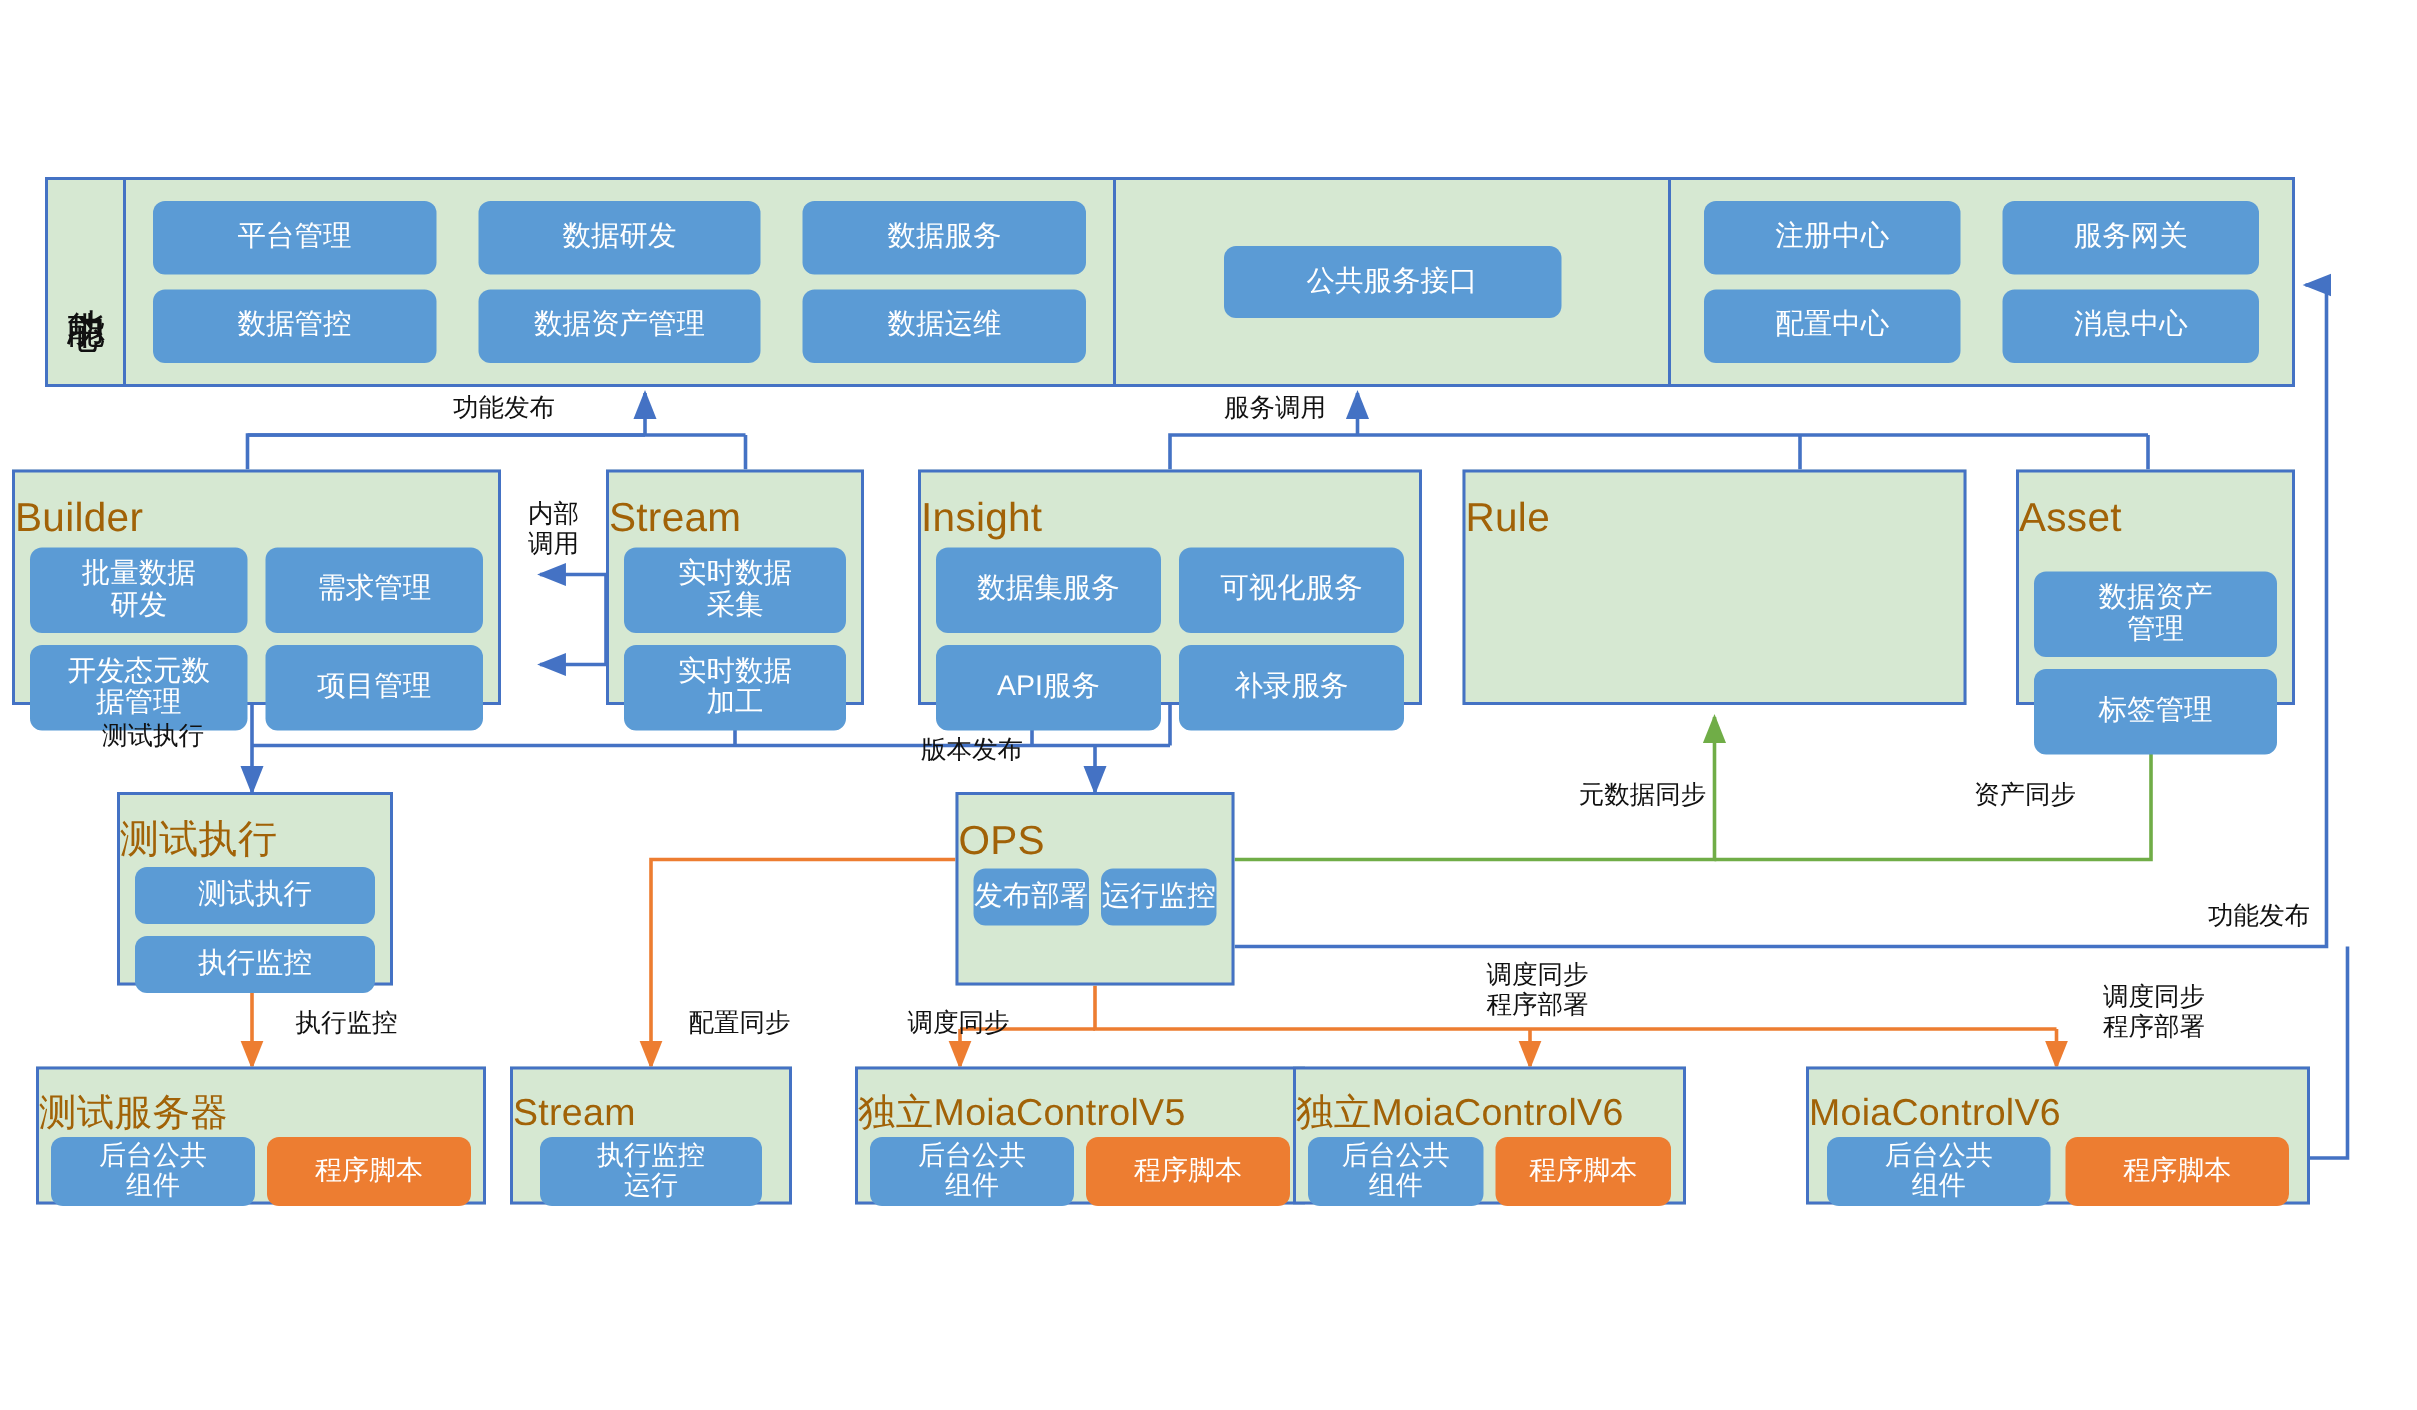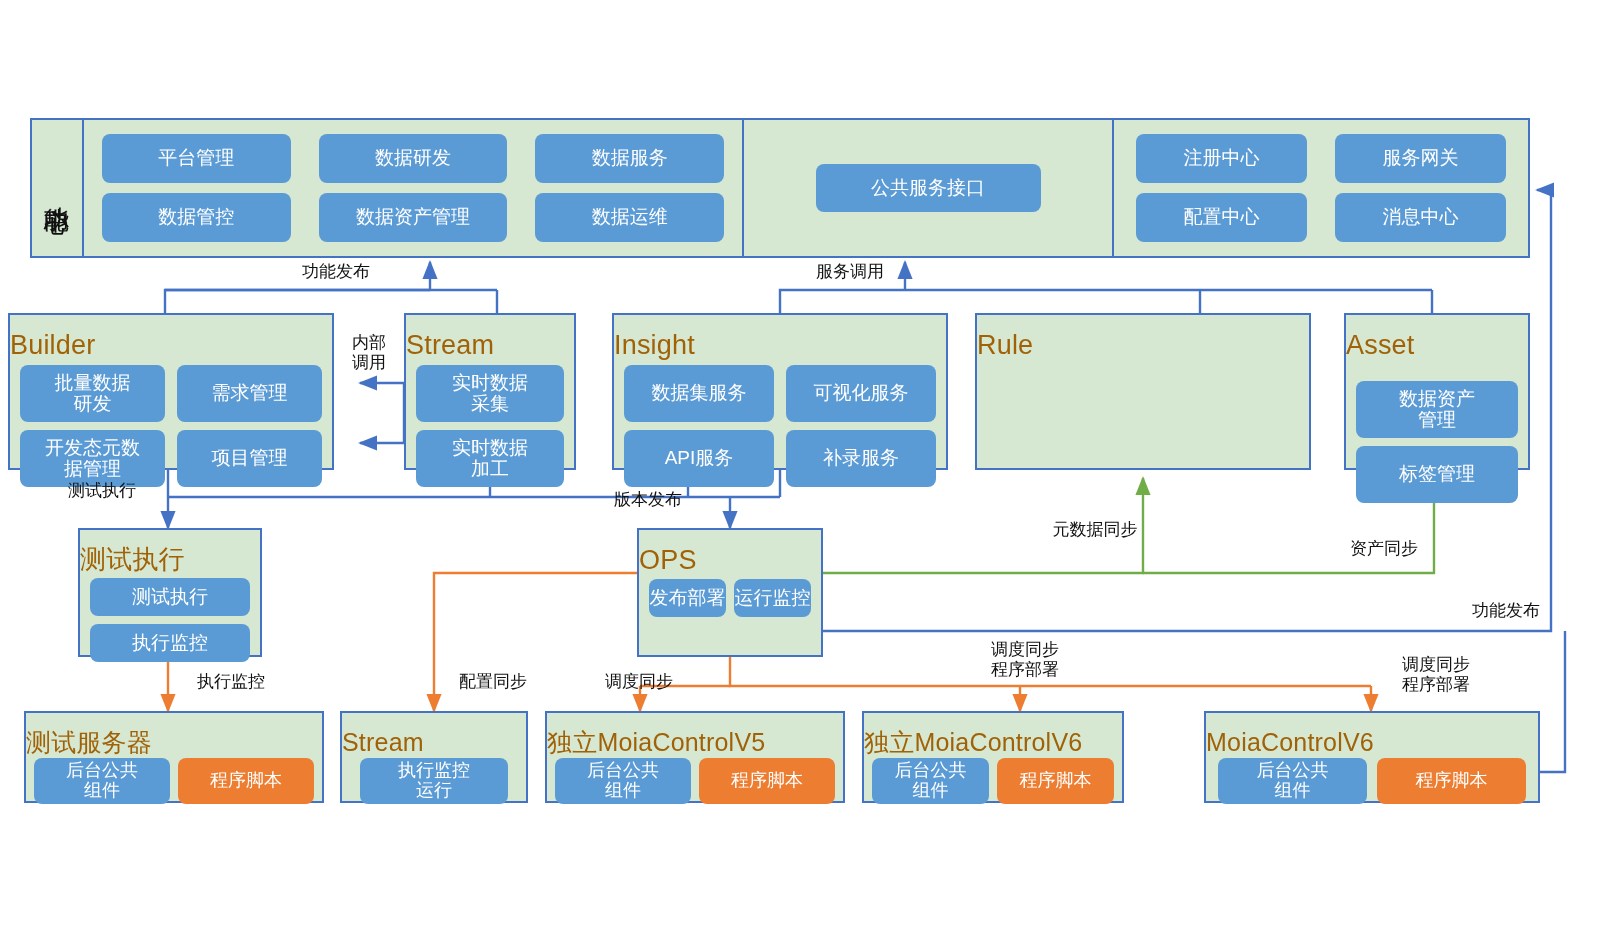--- a/index.html
+++ b/index.html
@@ -310,21 +310,21 @@
   </div>
 
   <div class="group" style="left:340px; top:711px; width:188px; height:92px;">
     <div class="group-title" style="font-size:25px;">Stream</div>
     <div class="mod-body" style="grid-template-columns:1fr; margin-top:3px; gap:8px; padding:0 18px;">
       <div class="chip-rel" style="height:46px; white-space:pre-line; font-size:18px;">执行监控
 运行</div>
     </div>
   </div>
 
-  <div class="group" style="left:545px; top:711px; width:300px; height:92px;">
+  <div class="group" style="left:570px; top:711px; width:300px; height:92px;">
     <div class="group-title cn" style="font-size:25px;">独立MoiaControlV5</div>
     <div class="mod-body" style="grid-template-columns:1fr 1fr; margin-top:3px; gap:8px; padding:0 8px;">
       <div class="chip-rel" style="height:46px; white-space:pre-line; font-size:18px;">后台公共
 组件</div>
       <div class="chip-rel orange" style="height:46px; font-size:18px;">程序脚本</div>
     </div>
   </div>
 
   <div class="group" style="left:862px; top:711px; width:262px; height:92px;">
     <div class="group-title cn" style="font-size:25px;">独立MoiaControlV6</div>
@@ -356,21 +356,21 @@
   <div class="wlabel" style="left:603px; top:490px; width:90px;">版本发布</div>
 
   <div class="wlabel" style="left:176px; top:672px; width:110px;">执行监控</div>
 
   <div class="wlabel" style="left:443px; top:672px; width:100px;">配置同步</div>
 
   <div class="wlabel" style="left:589px; top:672px; width:100px;">调度同步</div>
 
   <div class="wlabel" style="left:1035px; top:520px; width:120px;">元数据同步</div>
 
-  <div class="wlabel" style="left:1330px; top:520px; width:108px;margin-top:19px;">资产同步</div>
+  <div class="wlabel" style="left:1296px; top:520px; width:108px;">资产同步</div>
 
   <div class="wlabel right" style="left:1420px; top:601px; width:120px;">功能发布</div>
 
   <div class="wlabel" style="left:965px; top:640px; width:120px;">调度同步
 程序部署</div>
 
   <div class="wlabel" style="left:1376px; top:655px; width:120px;">调度同步
 程序部署</div>
 
 </div>

